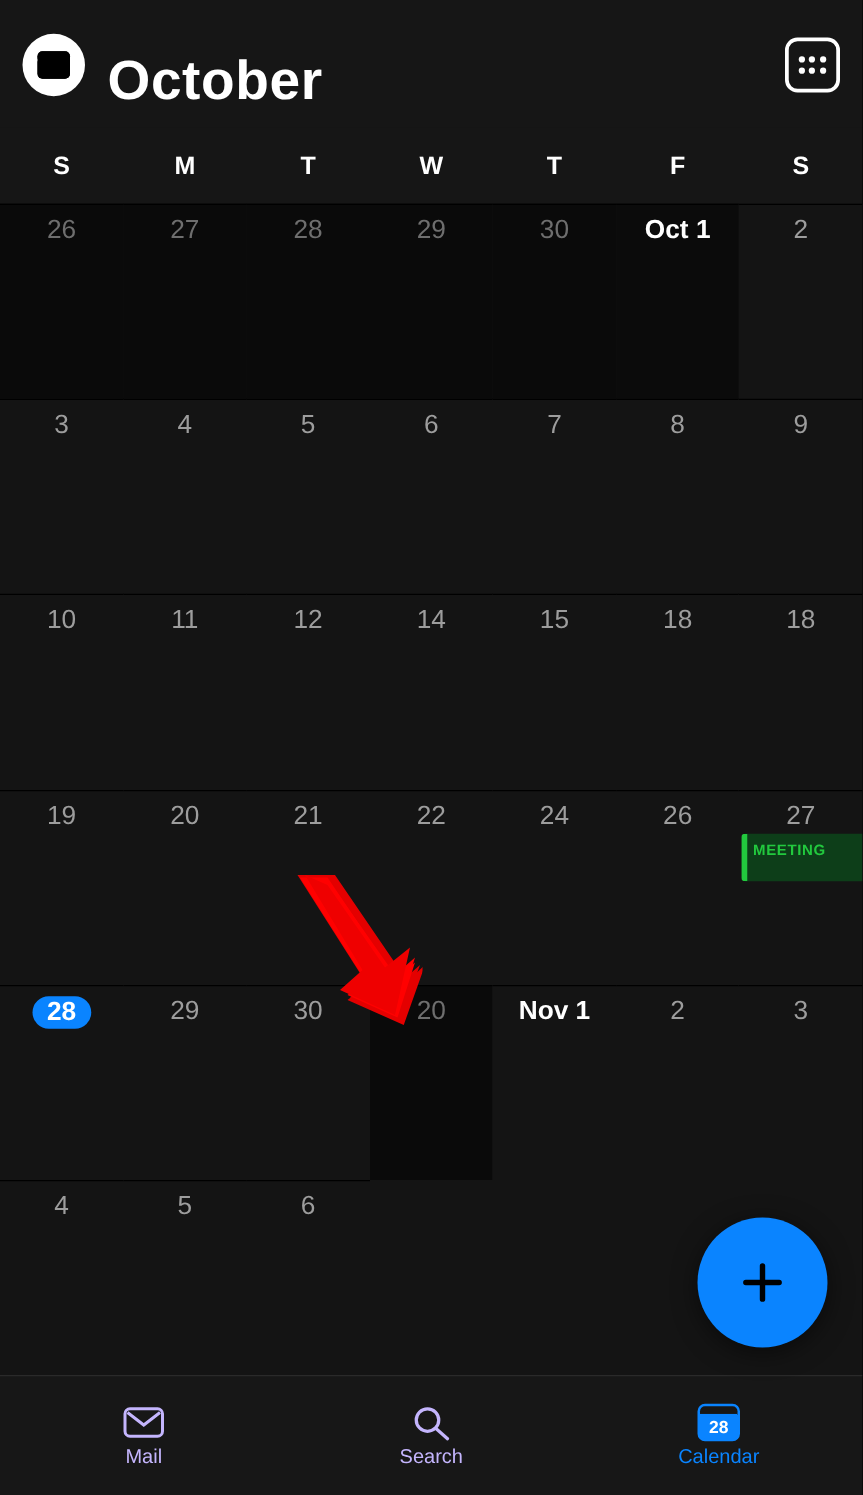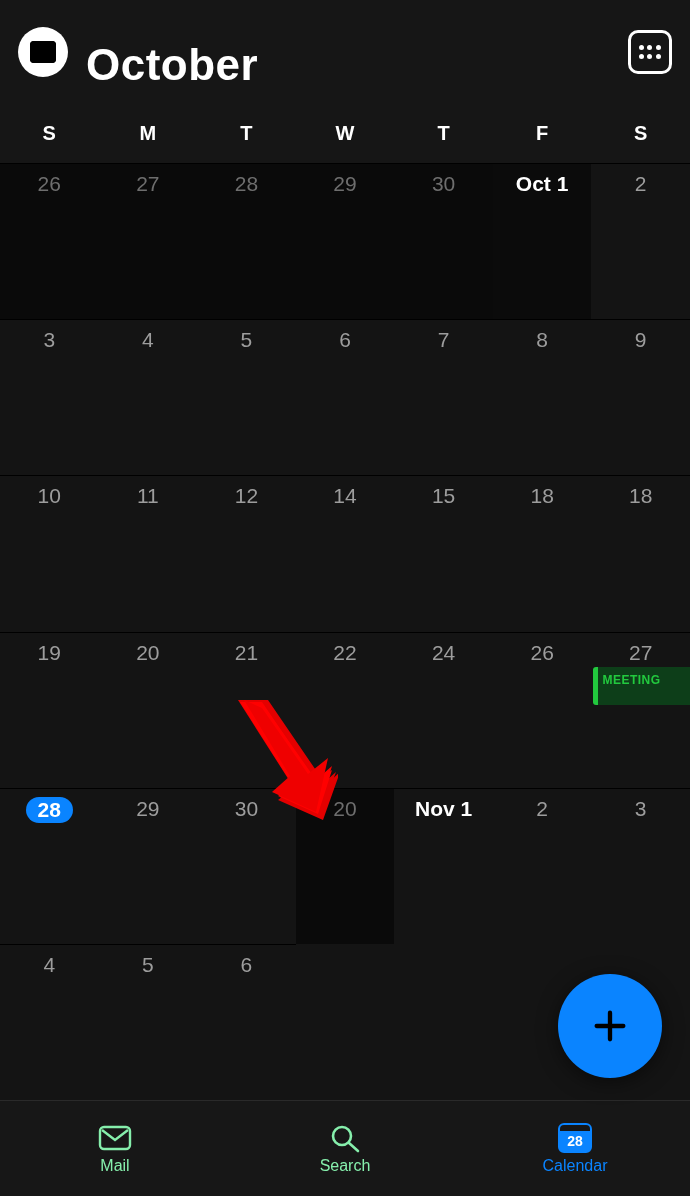--- a/index.html
+++ b/index.html
@@ -27,21 +27,21 @@
     .cell .numwrap { text-align:center; }
     
     .event { position: absolute; left: 2px; right: -30px; top: 34px; height: 38px; background: #0d3e19; border-left: 5px solid #22c93e; color: #22c93e; font-size: 12px; font-weight: 700; line-height: 26px; padding-left: 4px; letter-spacing: 0.5px; border-radius: 3px 0 0 3px; }
     
     .arrow { position: absolute; left: 228px; top: 700px; z-index: 50; pointer-events:none; }
     
     .fab { position: absolute; right: 28px; bottom: 118px; width: 104px; height: 104px; border-radius: 50%; background: #0a84ff; display: flex; align-items: center; justify-content: center; box-shadow: 0 4px 20px rgba(0,0,0,0.5); z-index: 40; }
     .fab svg { width: 40px; height: 40px; }
     
     .tabbar { height: 96px; background: #171717; border-top: 1px solid #2a2a2a; display: grid; grid-template-columns: repeat(3,1fr); }
-    .tab { display: flex; flex-direction: column; align-items: center; justify-content: center; gap: 4px; color: #86efac; font-size: 16px; }
+    .tab { display: flex; flex-direction: column; align-items: center; justify-content: center; gap: 4px; color: #c4b5fd; font-size: 16px; }
     .tab.active { color: #0a84ff; }
     .tab-label { font-size: 16px; }
     .tab svg { width: 34px; height: 30px; }
     
     .today-bg { background:#0b0b0b; }
   </style>
 </head>
 <body>
 
 <div class="app">

